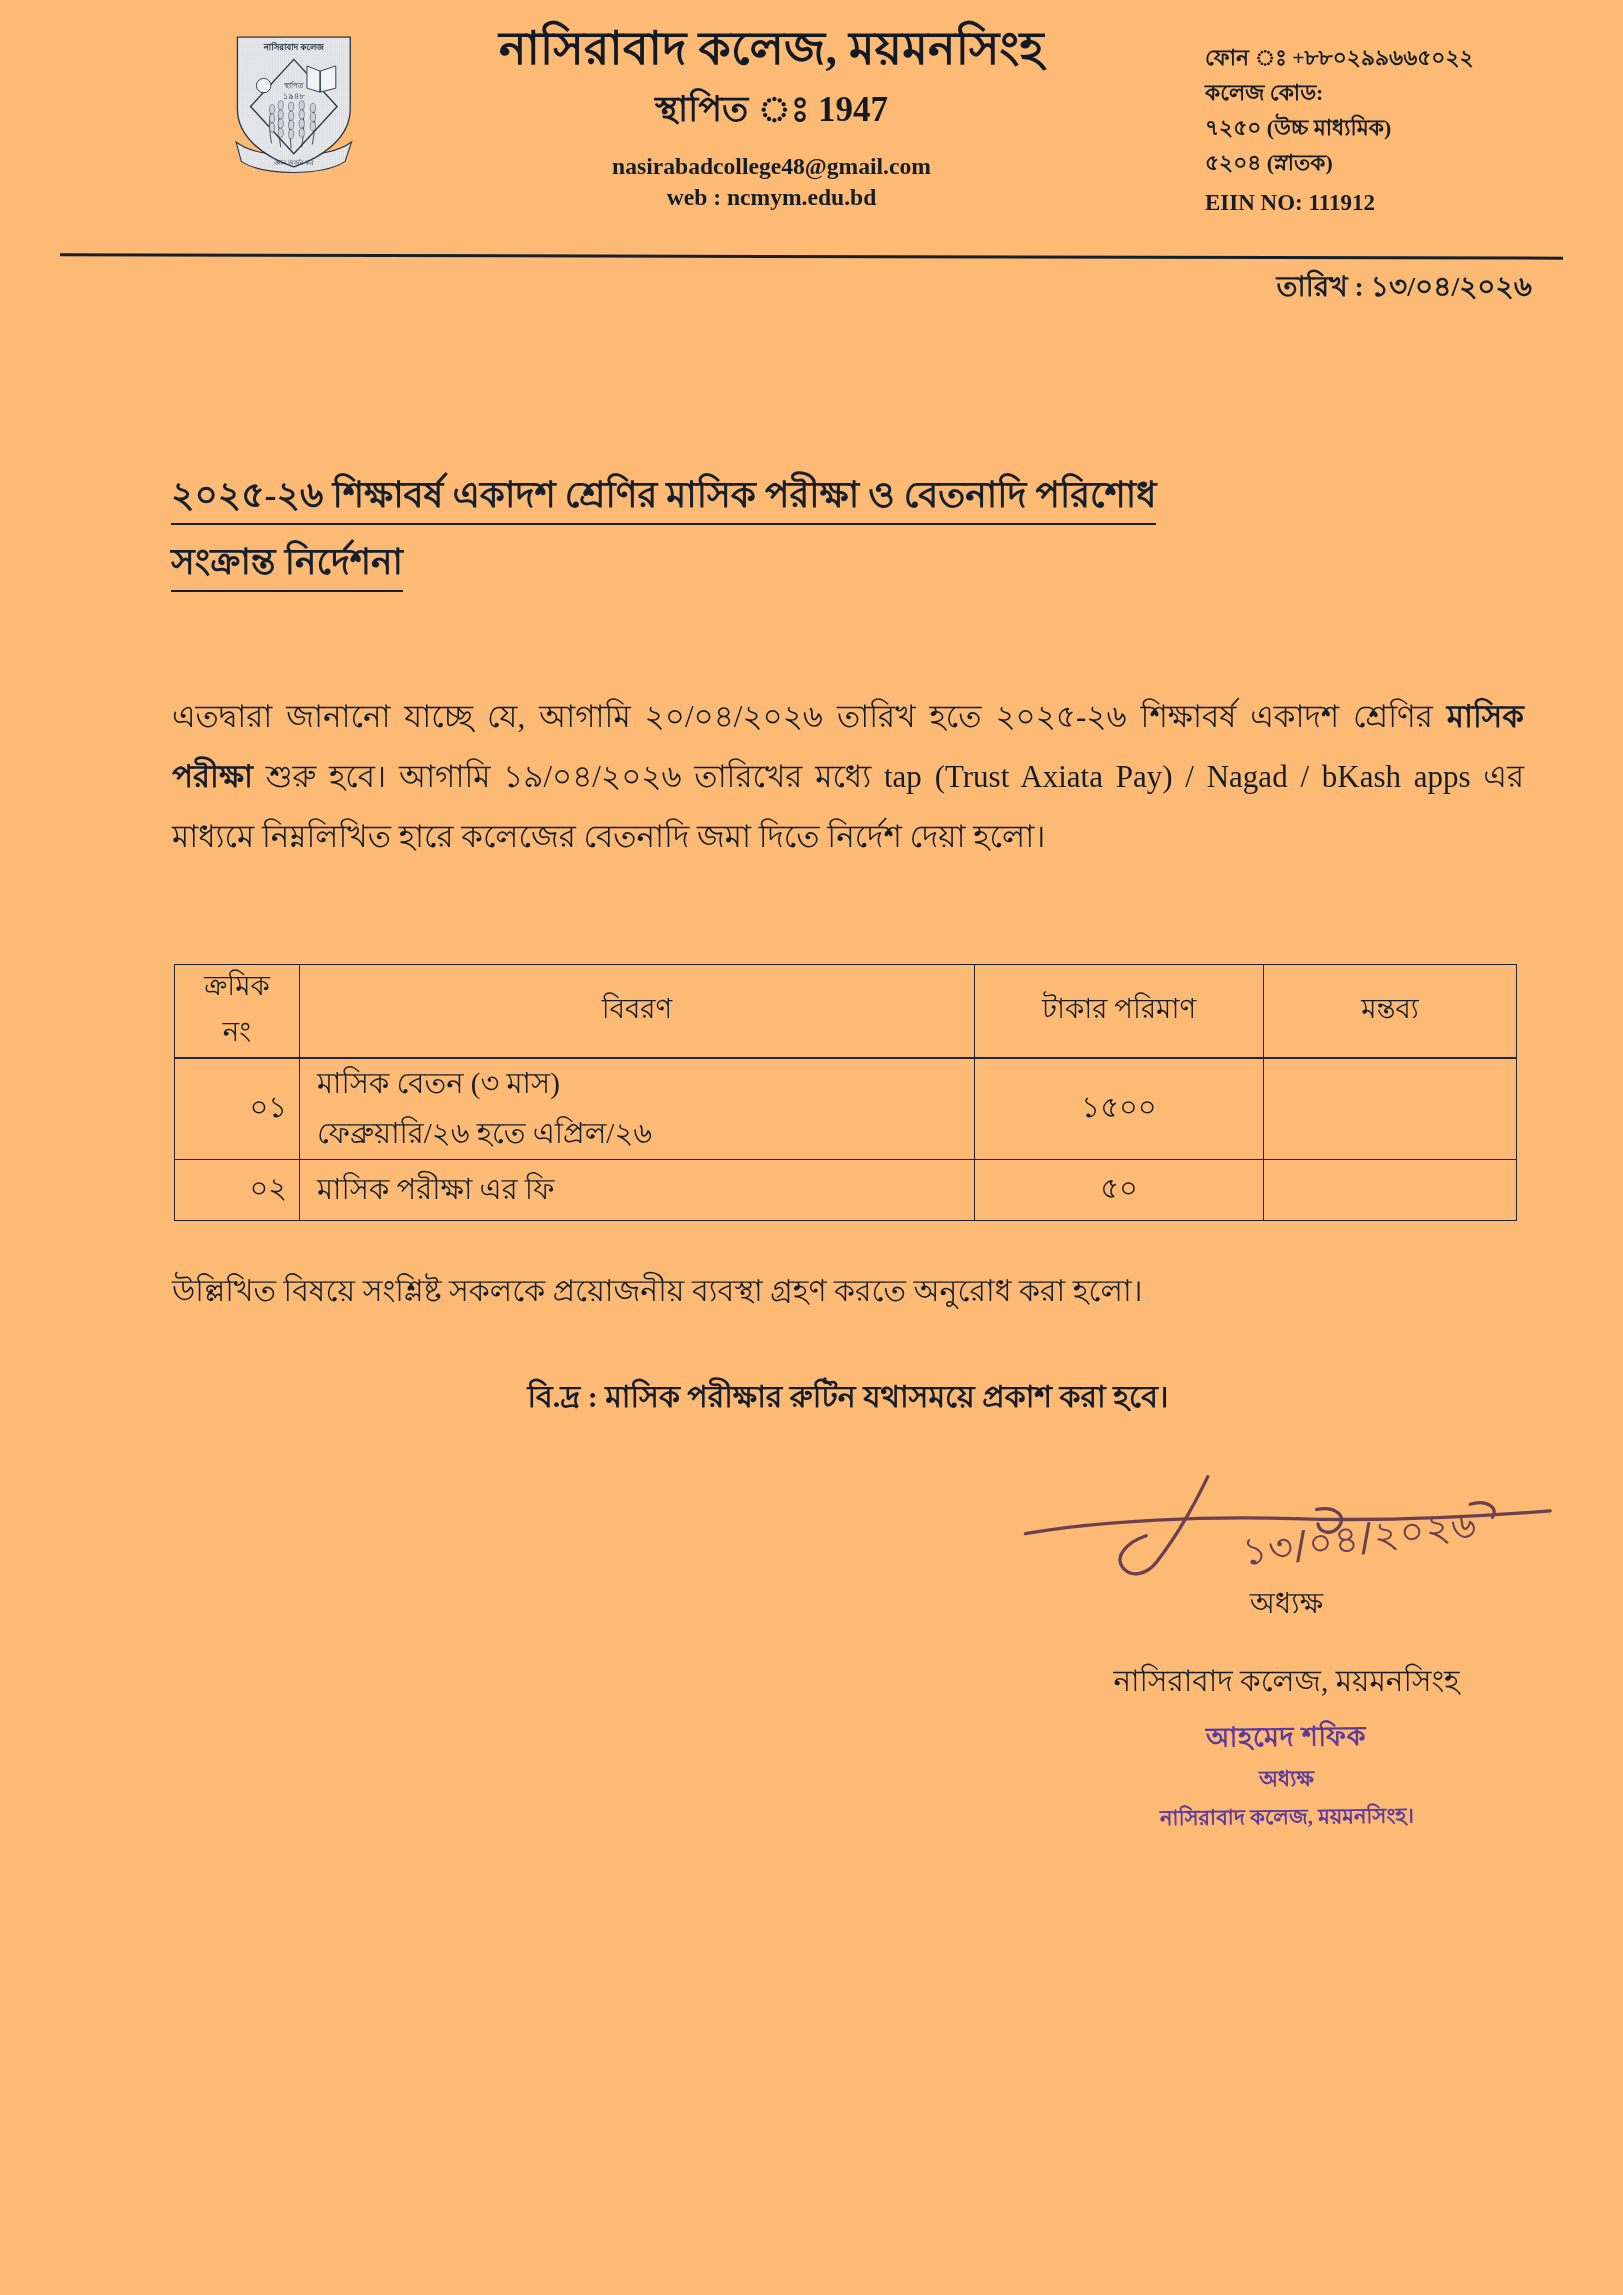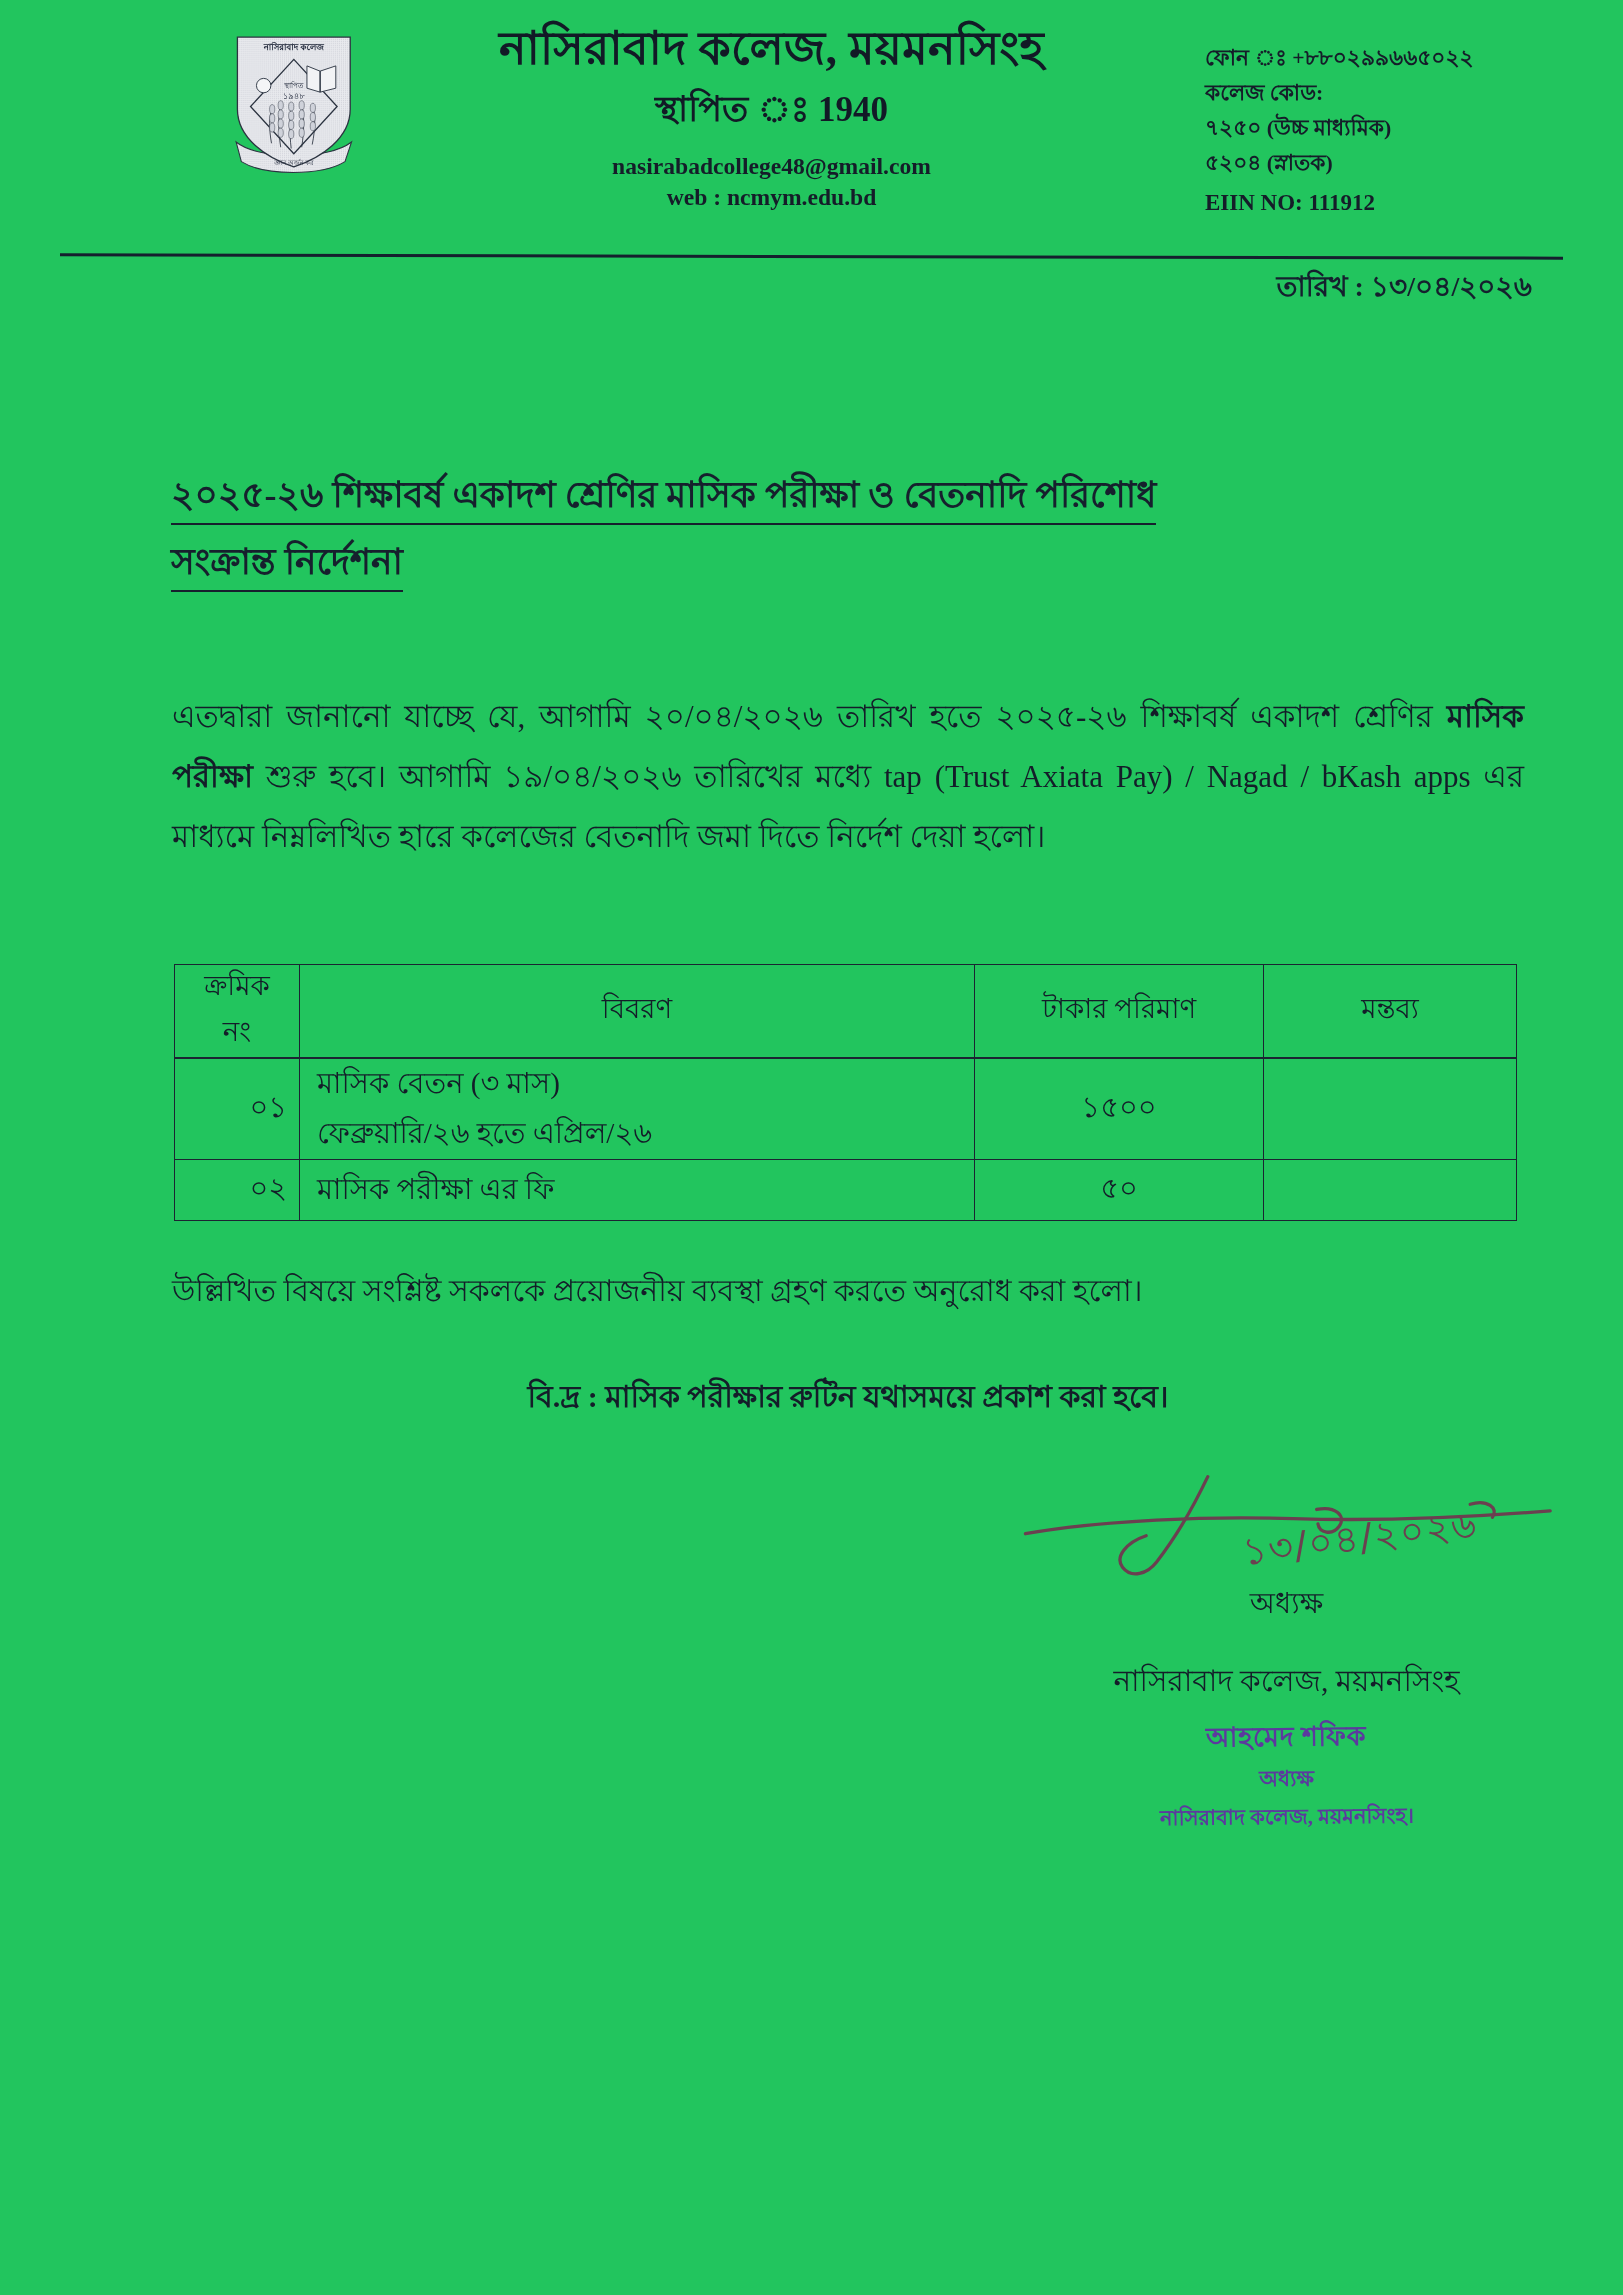--- a/index.html
+++ b/index.html
@@ -9,21 +9,21 @@
   }
   body {
     font-family: "Liberation Serif", "DejaVu Serif", serif;
     color: #111822;
   }
 
   .page {
     position: relative;
     width: 1623px;
     height: 2295px;
-    background: #22c55e;
+    background: #fdba74;
     overflow: hidden;
   }
 
   
   .letterhead {
     position: absolute;
     left: 0; top: 0;
     width: 1623px;
     height: 257px;
   }
@@ -325,21 +325,21 @@
 
         <text x="108" y="38" text-anchor="middle" font-family="'Liberation Sans', sans-serif" font-size="13" font-weight="bold" fill="#20283a">নাসিরাবাদ কলেজ</text>
         <text x="108" y="96" text-anchor="middle" font-family="'Liberation Sans', sans-serif" font-size="11" fill="#20283a">স্থাপিত</text>
         <text x="108" y="112" text-anchor="middle" font-family="'Liberation Sans', sans-serif" font-size="13" fill="#20283a">১৯৪৮</text>
         <text x="108" y="213" text-anchor="middle" font-family="'Liberation Sans', sans-serif" font-size="10" fill="#20283a">জ্ঞান অর্জন কর</text>
       </svg>
     </div>
 
     <div class="school-block">
       <div class="school-name">নাসিরাবাদ কলেজ, ময়মনসিংহ</div>
-      <div class="established">স্থাপিত ঃ 1940</div>
+      <div class="established">স্থাপিত ঃ 1947</div>
       <div class="email-line">nasirabadcollege48@gmail.com</div>
       <div class="web-line">web : ncmym.edu.bd</div>
     </div>
 
     <div class="contact-block">
       <div class="contact-line">ফোন ঃ +৮৮০২৯৯৬৬৫০২২</div>
       <div class="contact-line">কলেজ কোড:</div>
       <div class="contact-line">৭২৫০ (উচ্চ মাধ্যমিক)</div>
       <div class="contact-line">৫২০৪ (স্নাতক)</div>
       <div class="contact-line eiin">EIIN NO: 111912</div>

